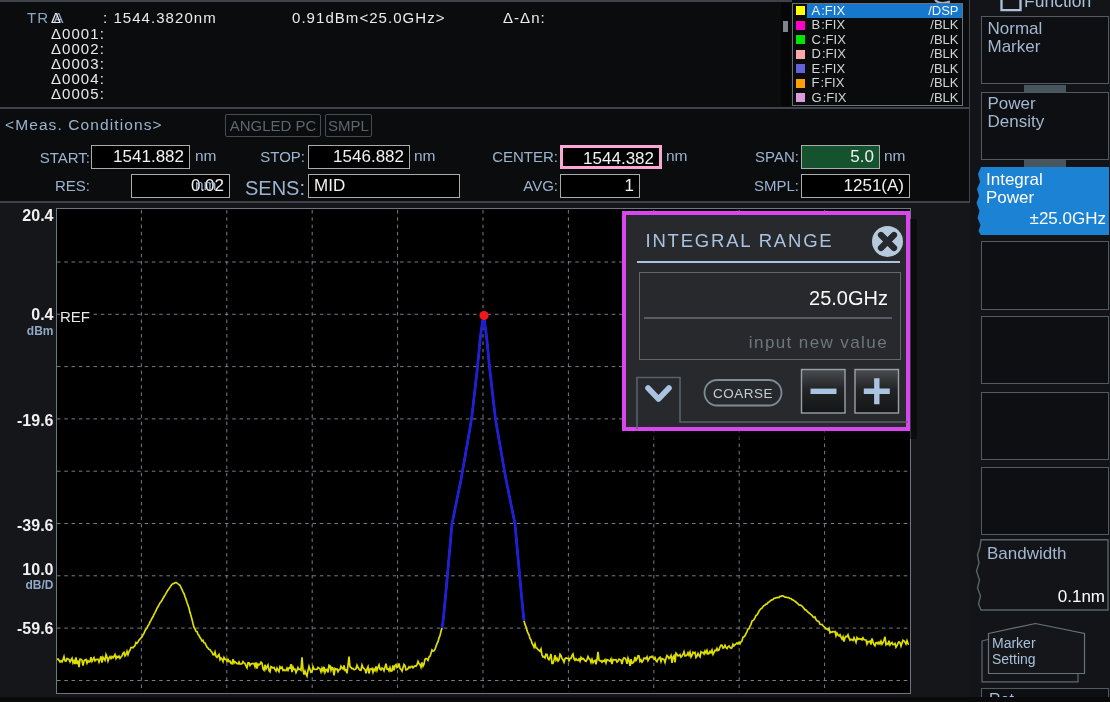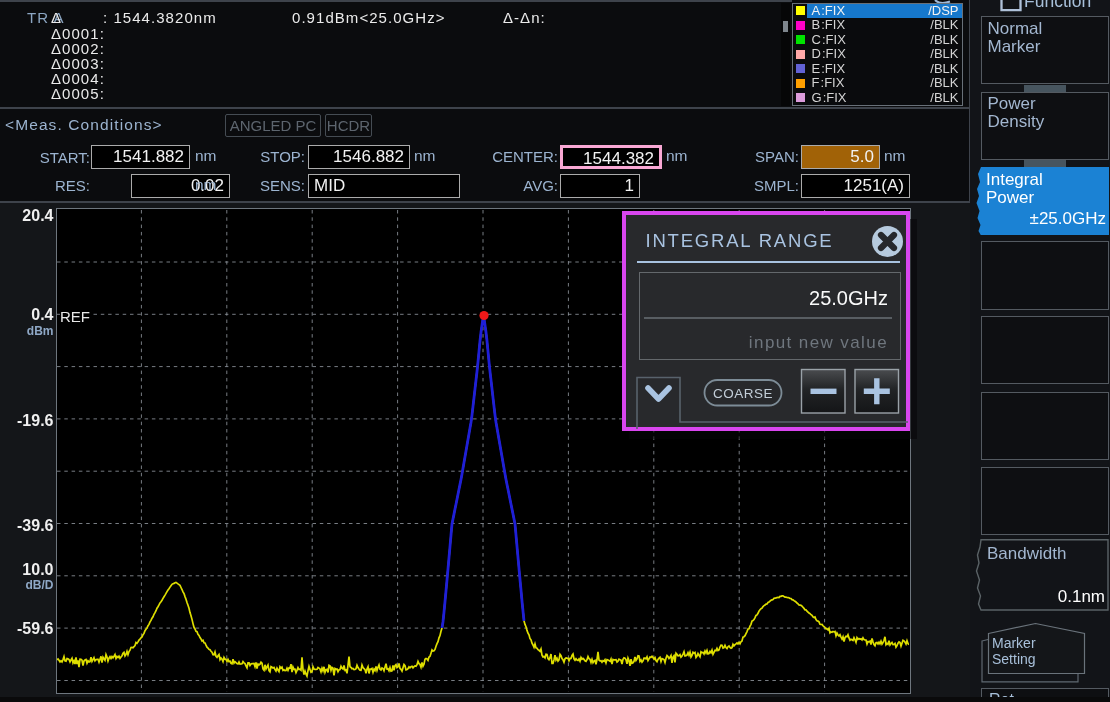--- a/index.html
+++ b/index.html
@@ -57,37 +57,37 @@
     <div class="abs" style="right:3px;top:72.1px;height:14.4px;line-height:14.4px;color:#d4d4d4;">/BLK</div>
     <div class="abs" style="left:3px;top:89.0px;width:9px;height:9px;background:#dc9cdc;"></div>
     <div class="abs" style="left:19px;top:86.6px;height:14.4px;line-height:14.4px;color:#d4d4d4;">G :FIX</div>
     <div class="abs" style="right:3px;top:86.6px;height:14.4px;line-height:14.4px;color:#d4d4d4;">/BLK</div>
   </div>
 
   <div class="abs" style="left:0;top:109px;width:970px;height:92px;background:#0b0c0e;"></div>
   <div class="abs" style="left:0;top:201px;width:970px;height:2px;background:#3e434b;"></div>
   <div class="abs lb" style="left:5px;top:116px;font-size:15.5px;letter-spacing:1.1px;">&lt;Meas. Conditions&gt;</div>
   <div class="abs" style="left:225px;top:114px;width:96px;height:23px;border:1px solid #454c53;border-radius:2px;box-sizing:border-box;color:#5d656e;font-size:15px;text-align:center;line-height:21px;">ANGLED PC</div>
-  <div class="abs" style="left:325px;top:114px;width:47px;height:23px;border:1px solid #454c53;border-radius:2px;box-sizing:border-box;color:#5d656e;font-size:15px;text-align:center;line-height:21px;">HCDR</div>
+  <div class="abs" style="left:325px;top:114px;width:47px;height:23px;border:1px solid #454c53;border-radius:2px;box-sizing:border-box;color:#5d656e;font-size:15px;text-align:center;line-height:21px;">SMPL</div>
   <div class="abs lb" style="left:-30px;top:148.5px;width:120px;text-align:right;font-size:15px;">START:</div>
   <div class="abs" style="left:91px;top:145px;width:99px;height:24px;background:#000;border:1px solid #ababab;box-sizing:border-box;color:#f2f2f2;font-size:17px;line-height:22.5px;text-align:right;padding-right:5px;">1541.882</div>
   <div class="abs lb" style="left:195px;top:147px;font-size:15.5px;">nm</div>
   <div class="abs lb" style="left:185px;top:148px;width:120px;text-align:right;font-size:15px;">STOP:</div>
   <div class="abs" style="left:308px;top:145px;width:102px;height:24px;background:#000;border:1px solid #ababab;box-sizing:border-box;color:#f2f2f2;font-size:17px;line-height:22.5px;text-align:right;padding-right:5px;">1546.882</div>
   <div class="abs lb" style="left:414px;top:147px;font-size:15.5px;">nm</div>
   <div class="abs lb" style="left:438px;top:148px;width:120px;text-align:right;font-size:15px;">CENTER:</div>
   <div class="abs" style="left:560px;top:145px;width:102px;height:24px;background:#000;border:3px solid #f9a8d4;box-sizing:border-box;color:#f2f2f2;font-size:17px;line-height:22.5px;text-align:right;padding-right:5px;">1544.382</div>
   <div class="abs lb" style="left:666px;top:147px;font-size:15.5px;">nm</div>
   <div class="abs lb" style="left:679px;top:148px;width:120px;text-align:right;font-size:15px;">SPAN:</div>
-  <div class="abs" style="left:801px;top:145px;width:79px;height:24px;background:#a16207;border:1px solid #ababab;box-sizing:border-box;color:#f2f2f2;font-size:17px;line-height:22.5px;text-align:right;padding-right:5px;">5.0</div>
+  <div class="abs" style="left:801px;top:145px;width:79px;height:24px;background:#14532d;border:1px solid #ababab;box-sizing:border-box;color:#f2f2f2;font-size:17px;line-height:22.5px;text-align:right;padding-right:5px;">5.0</div>
   <div class="abs lb" style="left:884px;top:147px;font-size:15.5px;">nm</div>
   <div class="abs lb" style="left:-30px;top:177px;width:120px;text-align:right;font-size:15px;">RES:</div>
   <div class="abs" style="left:91px;top:174px;width:99px;height:24px;background:#000;border:1px solid #ababab;box-sizing:border-box;color:#f2f2f2;font-size:17px;line-height:22.5px;text-align:right;padding-right:5px;margin-left:40px;">0.02</div>
   <div class="abs lb" style="left:195px;top:176px;font-size:15.5px;">nm</div>
-  <div class="abs lb" style="left:185px;top:177px;width:120px;text-align:right;font-size:15px;">SENS:</div>
+  <div class="abs lb" style="left:185px;top:177px;width:120px;text-align:right;font-size:20px;">SENS:</div>
   <div class="abs" style="left:308px;top:174px;width:152px;height:24px;background:#000;border:1px solid #ababab;box-sizing:border-box;color:#f2f2f2;font-size:17px;line-height:22.5px;text-align:left;padding-left:5px;">MID</div>
   <div class="abs lb" style="left:438px;top:177px;width:120px;text-align:right;font-size:15px;">AVG:</div>
   <div class="abs" style="left:560px;top:174px;width:80px;height:24px;background:#000;border:1px solid #ababab;box-sizing:border-box;color:#f2f2f2;font-size:17px;line-height:22.5px;text-align:right;padding-right:5px;">1</div>
   <div class="abs lb" style="left:679px;top:177px;width:120px;text-align:right;font-size:15px;">SMPL:</div>
   <div class="abs" style="left:801px;top:174px;width:109px;height:24px;background:#000;border:1px solid #ababab;box-sizing:border-box;color:#f2f2f2;font-size:17px;line-height:22.5px;text-align:right;padding-right:5px;">1251(A)</div>
 
   <div class="abs" style="left:969px;top:0;width:2px;height:203px;background:#3e434b;"></div>
 
   <div class="abs" style="left:0;top:203px;width:970px;height:499px;background:#141619;"></div>
   <div class="abs" style="left:55.5px;top:208px;width:855.5px;height:485.5px;background:#000;border:1.5px solid #6e767e;box-sizing:border-box;"></div>

